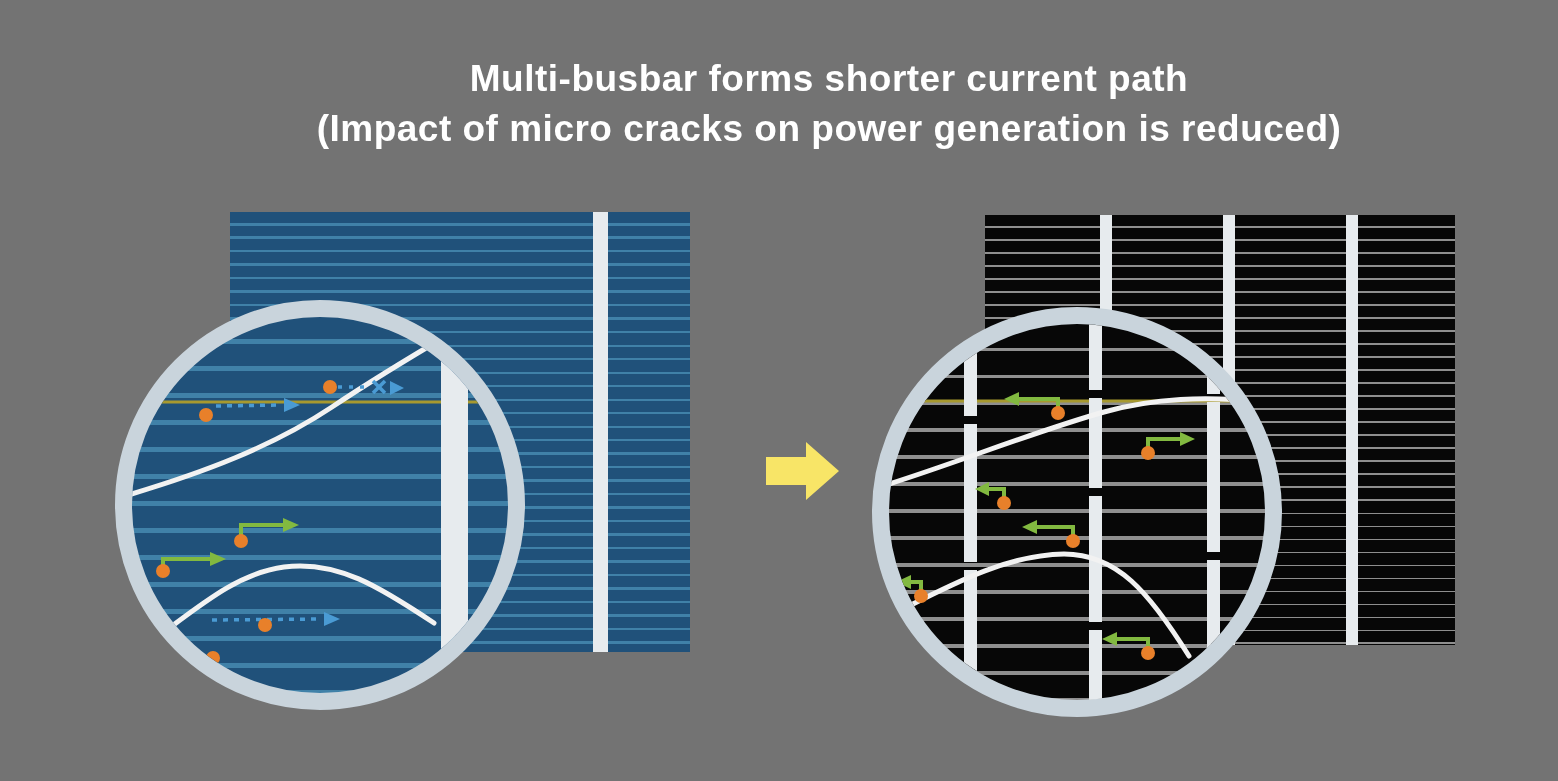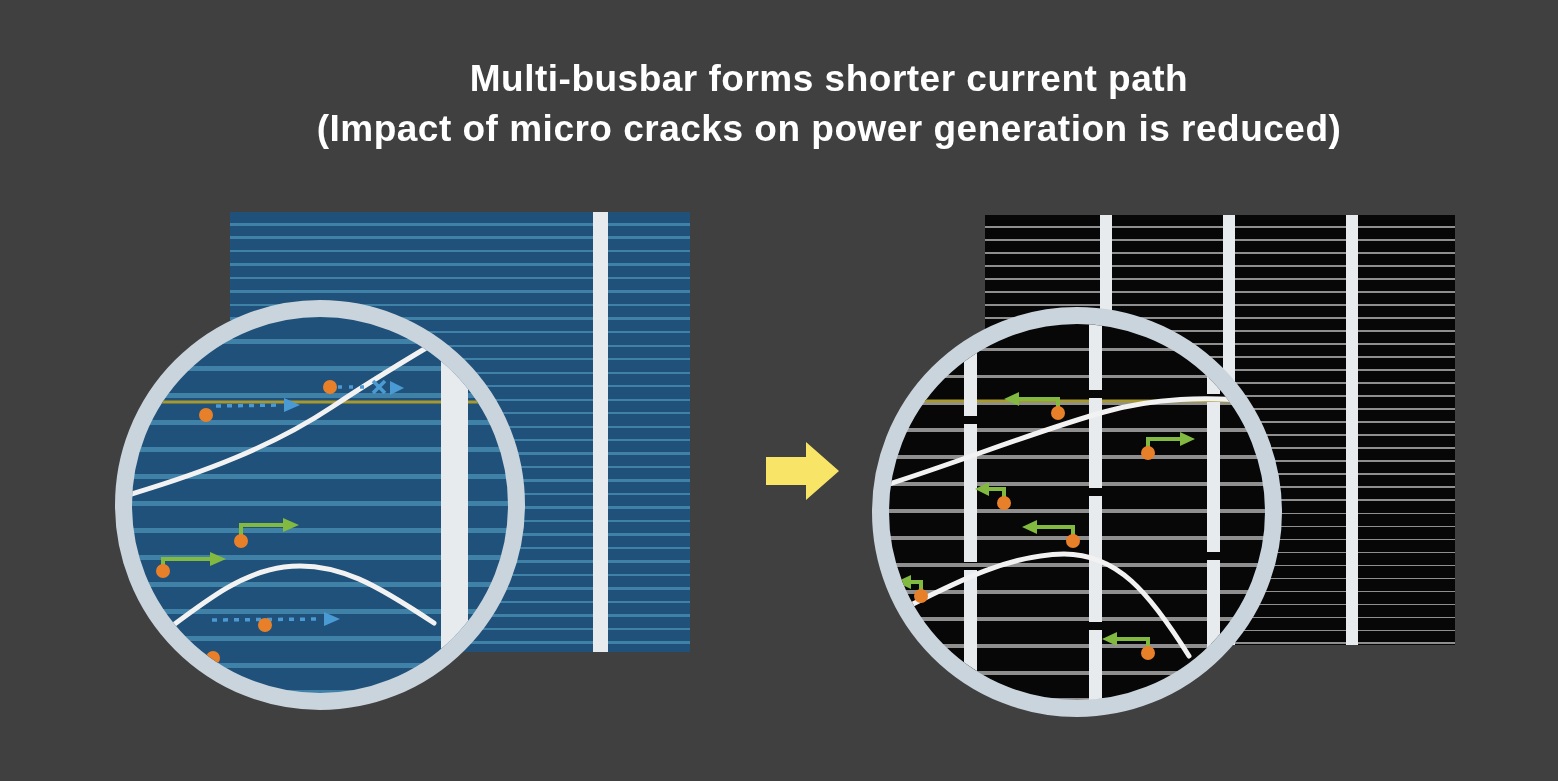--- a/index.html
+++ b/index.html
@@ -1,17 +1,17 @@
 <!DOCTYPE html>
 <html><head>
 <meta charset="utf-8">
 <style>
   html,body{margin:0;padding:0;background:#000;}
   .stage{
-    position:relative;width:1558px;height:781px;background:#404040;overflow:hidden;
+    position:relative;width:1558px;height:781px;background:#737373;overflow:hidden;
     font-family:"Liberation Sans",sans-serif;
   }
   .title{
     position:absolute;top:54px;left:50px;width:100%;text-align:center;
     color:#ffffff;font-weight:bold;font-size:37px;line-height:50px;letter-spacing:.5px;
   }
   .cell{position:absolute;}
   .cell-blue{
     left:230px;top:212px;width:460px;height:440px;
     background:repeating-linear-gradient(180deg,#20517a 0px,#20517a 11px,#4081a8 11px,#4081a8 13.5px);

